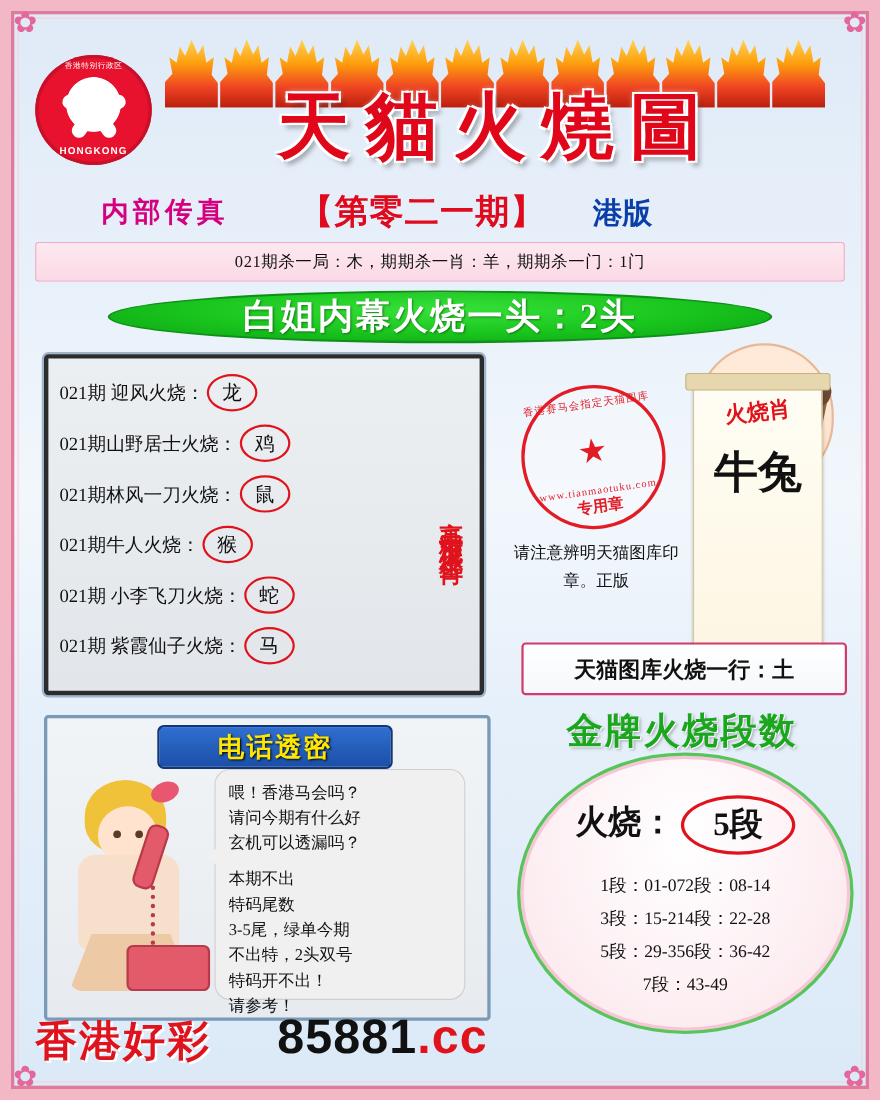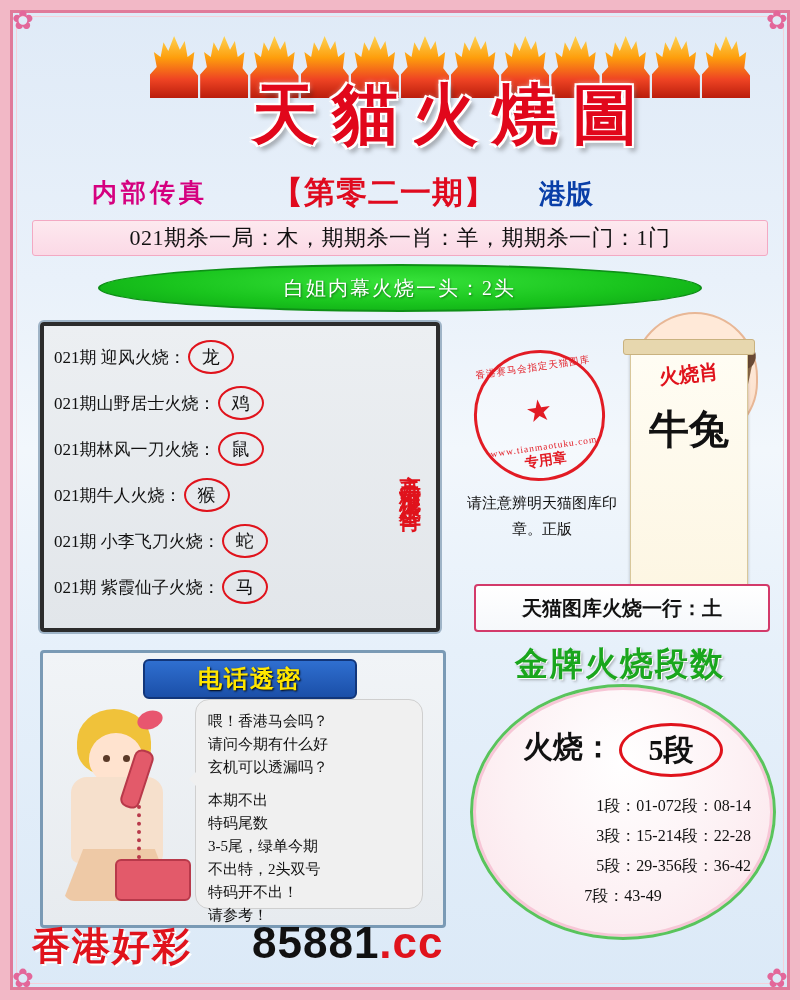--- a/index.html
+++ b/index.html
@@ -101,33 +101,33 @@
     position:absolute;left:517px;top:4px;
     font-size:27px;color:#0a3fa8;font-weight:bold;
   }
 
   
   .killrow{
     position:relative;margin:2px 10px 0 10px;height:34px;
     background:linear-gradient(180deg,#fde9ef,#fbd9e6);
     border:1px solid #f3a9c3;border-radius:3px;
     display:flex;align-items:center;justify-content:center;
-    font-size:22px;color:#111;letter-spacing:.5px;
+    font-size:15px;color:#111;letter-spacing:.5px;
   }
 
   
   .greenbar{
     position:relative;margin:8px auto 0 auto;width:600px;height:44px;
     background:radial-gradient(ellipse at 50% 35%, #37e23a 0%, #19c41d 55%, #0aa012 100%);
     border-radius:50%/50%;
     border:2px solid #0e8f17;
     display:flex;align-items:center;justify-content:center;
   }
   .greenbar span{
-    font-size:20px;font-weight:normal;color:#fff;letter-spacing:2px;
+    font-size:32px;font-weight:bold;color:#fff;letter-spacing:2px;
     text-shadow:1px 1px 2px rgba(0,0,0,.4);
   }
 
   
   .mid{position:relative;margin-top:10px;height:320px;}
   .listbox{
     position:absolute;left:18px;top:0;width:400px;height:310px;
     background:linear-gradient(180deg,#eceff2,#e2e6ea);
     border:4px solid #2c2c2c;border-radius:4px;
     box-shadow:0 0 0 2px #9fb4c7;
@@ -322,21 +322,21 @@
   }
   .hs-circle{
     display:inline-block;min-width:86px;height:48px;line-height:48px;
     border:3px solid #e0131c;border-radius:50%;
     color:#111;font-size:30px;margin-left:6px;padding:0 6px;vertical-align:middle;
   }
   .duan{
     position:absolute;left:22px;right:22px;top:104px;
     font-size:16px;color:#111;line-height:30px;
   }
-  .duan .r{display:flex;justify-content:flex-end;}
+  .duan .r{display:flex;justify-content:center;}
   .duan .r.one{justify-content:center;}
 
   
   .footer{
     position:absolute;left:0;bottom:4px;width:100%;height:54px;
   }
   .foot-cn{
     position:absolute;left:10px;bottom:2px;
     font-size:38px;font-weight:bold;color:#e0131c;letter-spacing:2px;
     text-shadow:2px 2px 0 #fff;
@@ -356,20 +356,29 @@
   <div class="frame-inner"></div>
   <div class="frame-inner2"></div>
   <div class="corner tl">✿</div>
   <div class="corner tr">✿</div>
   <div class="corner bl">✿</div>
   <div class="corner br">✿</div>
 
   <div class="content">
 
     <div class="header">
+      <div class="logo">
+        <div class="ltop">香港特别行政区</div>
+        <div class="petal lp1"></div>
+          <div class="petal lp2"></div>
+          <div class="petal lp3"></div>
+        <div class="petal lp4"></div>
+          <div class="petal lp5"></div>
+        <div class="ltext">HONGKONG</div>
+      </div>
       <div class="flames">
         <div class="flame"></div>
           <div class="flame"></div>
           <div class="flame"></div>
           <div class="flame"></div>
         <div class="flame"></div>
           <div class="flame"></div>
           <div class="flame"></div>
           <div class="flame"></div>
         <div class="flame"></div>

